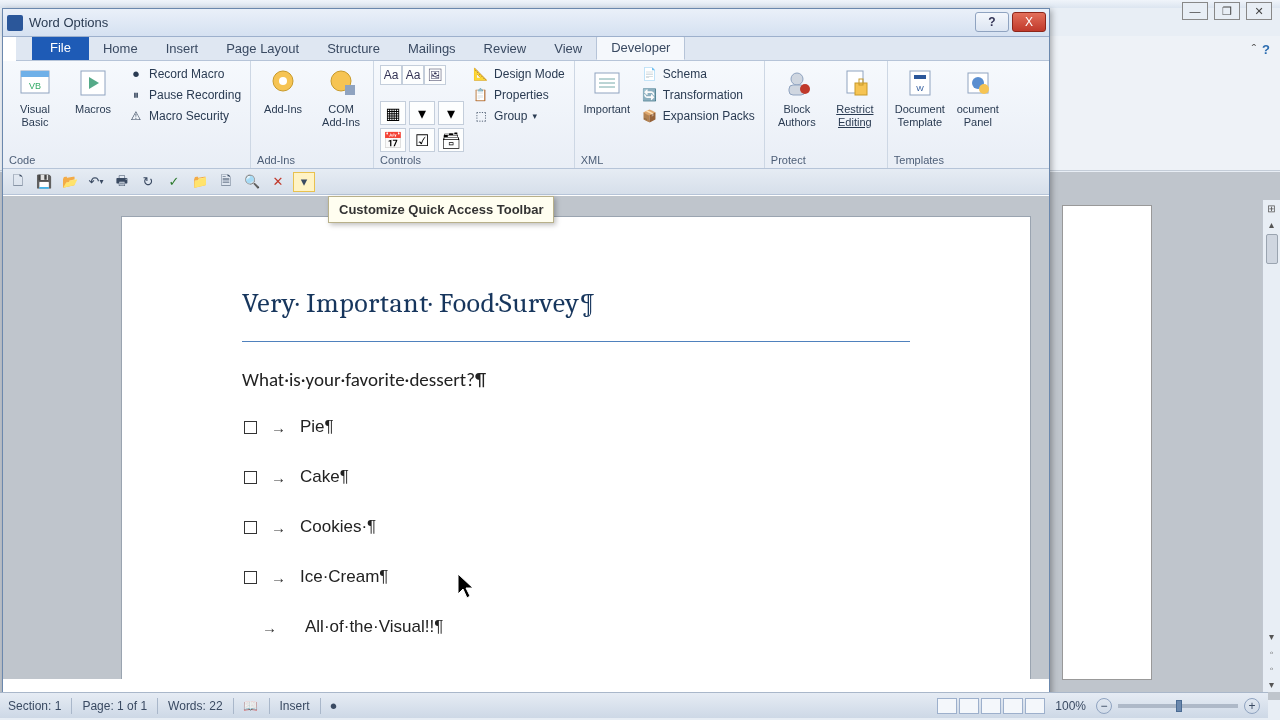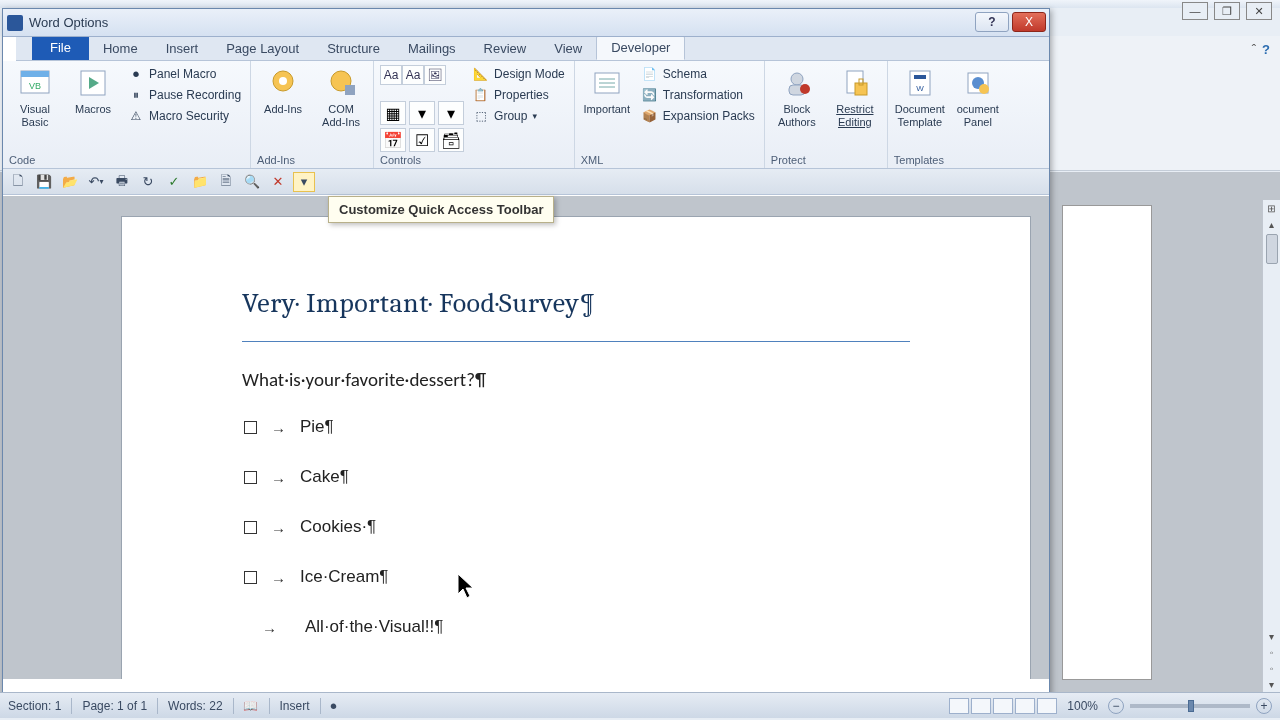--- a/index.html
+++ b/index.html
@@ -82,21 +82,21 @@
 .doc-q { font-family: Calibri, sans-serif; font-size:19px; color:#222; margin-bottom:26px;}
 .opt-row { display:flex; align-items:center; gap: 14px; font-family: Calibri, sans-serif; font-size:17px; color:#222; margin-bottom:30px; margin-left:2px;}
 .opt-row .chk { width:13px; height:13px; border:1.5px solid #333; background:#fff; display:inline-block;}
 .opt-row .arr { font-size:15px; color:#333;}
 .opt-row.noindent { margin-left: 20px;}
 
 
 .cursor-arrow { position:absolute; top:565px; left:455px; width:20px; height:26px; z-index:60;}
 
 
-.statusbar { position:absolute; bottom:0; left:0; right:0; height:26px; background:linear-gradient(#e6ecf4,#cdd8e6); border-top:1px solid #a9b7ca; display:flex; align-items:center; padding:0 8px; font-size:12px; color:#3a4a62; gap:10px;}
+.statusbar { position:absolute; bottom:0; left:0; right:12px; height:26px; background:linear-gradient(#e6ecf4,#cdd8e6); border-top:1px solid #a9b7ca; display:flex; align-items:center; padding:0 8px; font-size:12px; color:#3a4a62; gap:10px;}
 .statusbar .sbsep { width:1px; height:16px; background:#a9b7ca;}
 .statusbar .spacer { flex:1;}
 .zoom-ctl { display:flex; align-items:center; gap:6px;}
 .zoom-track { width:120px; height:4px; background:#aeb9c8; position:relative;}
 .zoom-thumb { position:absolute; left:58px; top:-4px; width:6px; height:12px; background:#6b88ad; border:1px solid #4a6b93;}
 .view-icons { display:flex; gap:2px;}
 .view-icons .vi { width:20px; height:16px; border:1px solid #9db0cc; background:#f4f7fb;}
 
 svg { display:block; }
 </style>
@@ -173,21 +173,21 @@
               <svg width="32" height="32">
                 <rect x="4" y="4" width="24" height="24" fill="#fff" stroke="#8fa3c0"></rect>
                 <polygon points="12,10 22,16 12,22" fill="#5a8"></polygon>
               </svg>
             </div>
           <span>Macros</span>
         </div>
         <div class="small-list">
           <div class="small-item">
               <span class="si">⏺</span>
-              <span>Panel Macro</span>
+              <span>Record Macro</span>
             </div>
           <div class="small-item">
               <span class="si">⏸</span>
               <span>Pause Recording</span>
             </div>
           <div class="small-item">
               <span class="si">⚠</span>
               <span>Macro Security</span>
             </div>
         </div>

